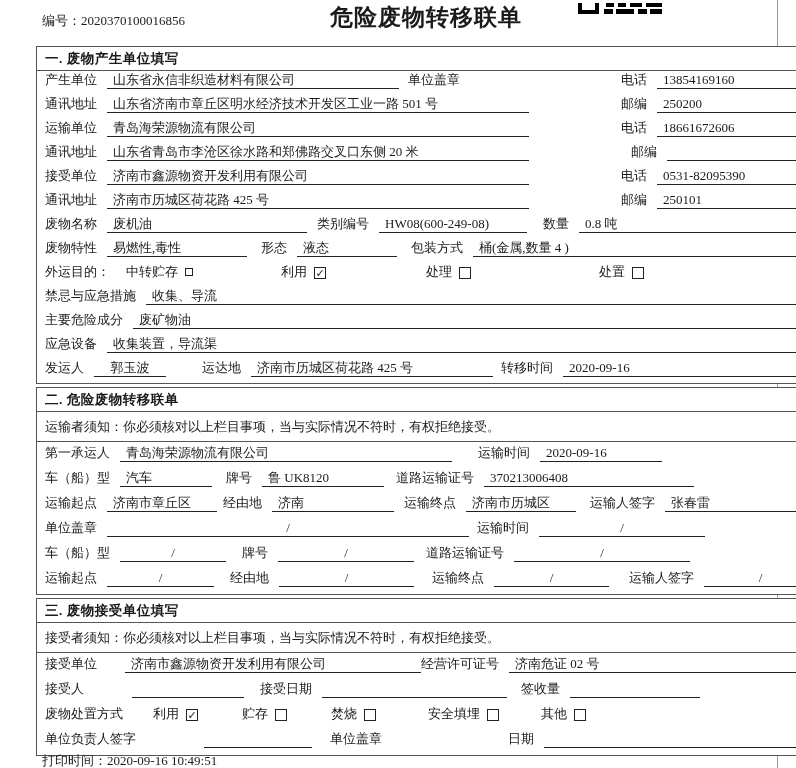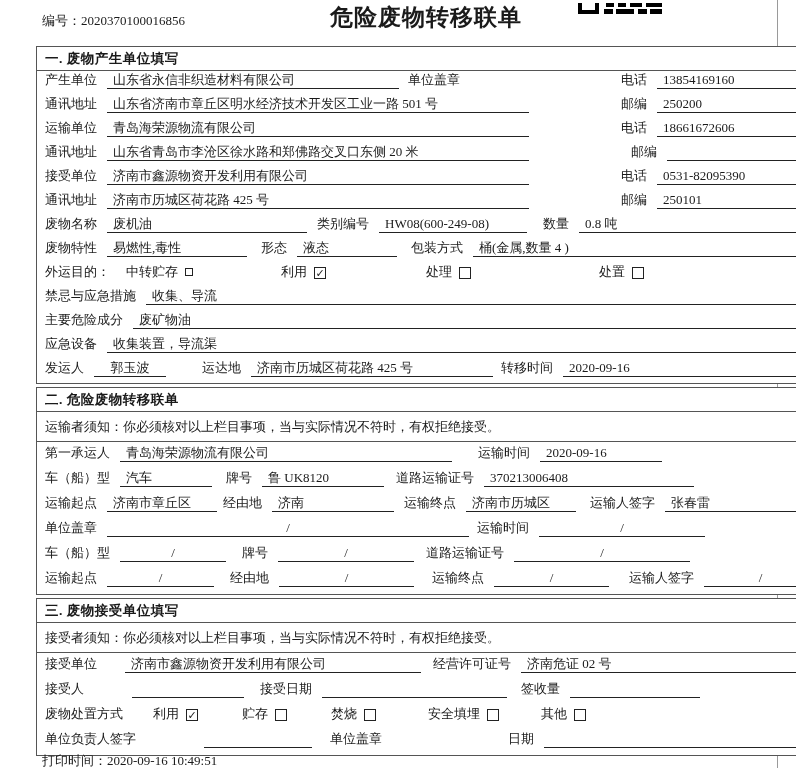--- a/index.html
+++ b/index.html
@@ -255,21 +255,21 @@
     </div>
   </div>
 
   <div class="sect s3">
     <div class="sect-title">三. 废物接受单位填写</div>
     <div class="notice">接受者须知：你必须核对以上栏目事项，当与实际情况不符时，有权拒绝接受。</div>
 
     <div class="row" style="margin-top:2px">
       <span class="lb">接受单位</span>
       <span class="uv" style="width:296px;margin-left:18px">济南市鑫源物资开发利用有限公司</span>
-      <span class="lb" style="margin-left:12px">经营许可证号</span>
+      <span class="lb" style="margin-left:0">经营许可证号</span>
       <span class="uv fx">济南危证 02 号</span>
     </div>
 
     <div class="row">
       <span class="lb">接受人</span>
       <span class="uv" style="width:112px;margin-left:38px"></span>
       <span class="lb" style="margin-left:16px">接受日期</span>
       <span class="uv" style="width:185px"></span>
       <span class="lb" style="margin-left:14px">签收量</span>
       <span class="uv" style="width:130px"></span>

